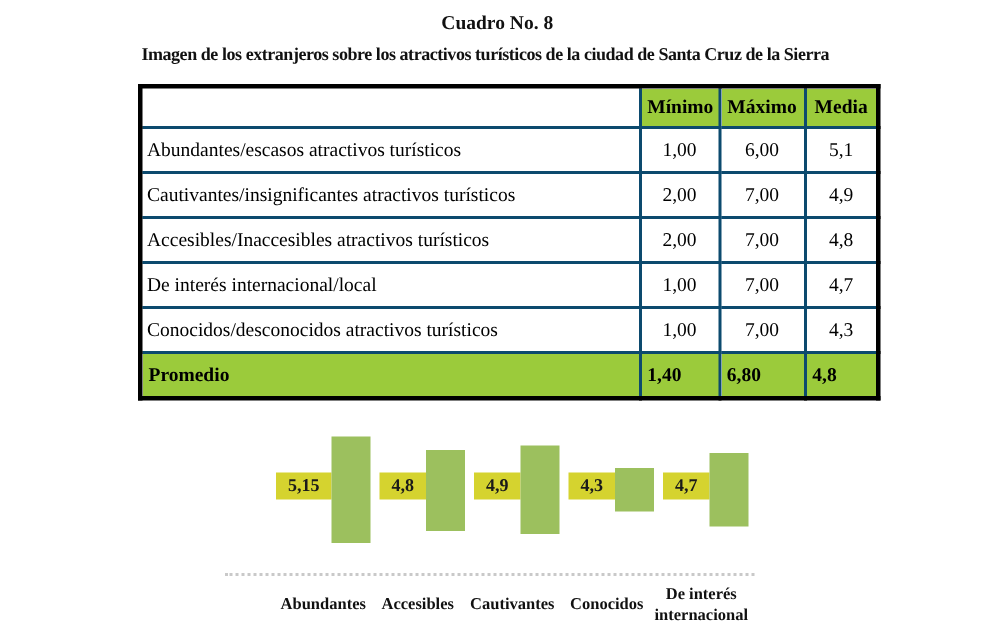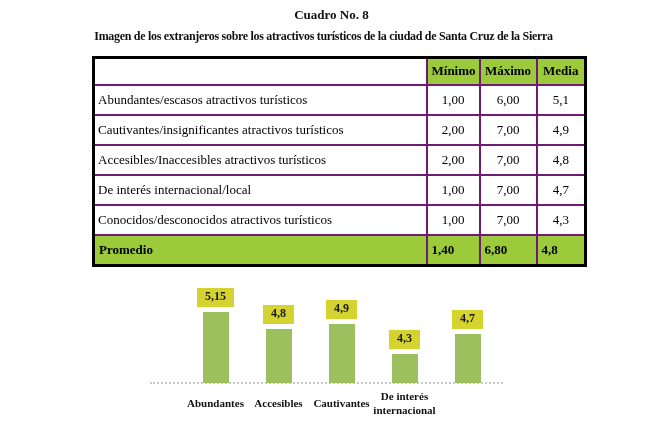--- a/index.html
+++ b/index.html
@@ -15,35 +15,35 @@
   .subtitle {
     position:absolute; top:29px; left:0; right:16px; text-align:center;
     font-size:12px; font-weight:bold; letter-spacing:-0.3px;
     white-space:nowrap; color:#111;
   }
   table.data-table {
     position:absolute; left:92px; top:56px; width:492px;
     border-collapse:collapse; table-layout:fixed;
     border:3px solid #000; font-size:13px;
   }
-  .data-table th, .data-table td { border:2px solid #701a75; padding:0 4px; overflow:hidden; }
+  .data-table th, .data-table td { border:2px solid #0c4a6e; padding:0 4px; overflow:hidden; }
   .data-table thead th { height:27px; background:var(--table-green); font-weight:bold; text-align:center; }
   .data-table thead th.empty { background:#fff; }
   .data-table tbody td { height:30px; background:#fff; font-weight:normal; }
   .data-table td.td-label { text-align:left; padding-left:3px; }
   .data-table td.td-num { text-align:center; }
   .data-table tfoot td { height:31px; background:var(--table-green); font-weight:bold; text-align:left; }
   .chart { position:absolute; left:0; top:270px; width:663px; height:156px; }
   .baseline {
     position:absolute; left:150px; top:112px; width:353px; height:0;
     border-top:2px dotted #c9c9c9;
   }
   .bars { position:absolute; left:184px; top:0; display:flex; }
   .bar-group {
-    width:63px; height:113px; display:flex; flex-direction:column;
+    width:63px; height:113px; display:flex; flex-direction:row;
     justify-content:flex-end; align-items:center;
   }
   .value-tag {
     background:var(--tag-yellow); color:#1a1a1a;
     font-size:12px; font-weight:bold; line-height:1.3;
     padding:1px 8px 2px 8px; margin-bottom:5px; white-space:nowrap;
   }
   .bar { width:26px; background:var(--bar-green); }
   .cats { position:absolute; left:184px; top:120px; display:flex; }
   .cat {
@@ -145,18 +145,21 @@
         <div class="cat">
           <span>Abundantes</span>
         </div>
         <div class="cat">
           <span>Accesibles</span>
         </div>
         <div class="cat">
           <span>Cautivantes</span>
         </div>
         <div class="cat">
+          <span>Conocidos</span>
+        </div>
+        <div class="cat">
           <span>De interés internacional</span>
         </div>
       </div>
   </div>
 
 </div>
 
 </body></html>

